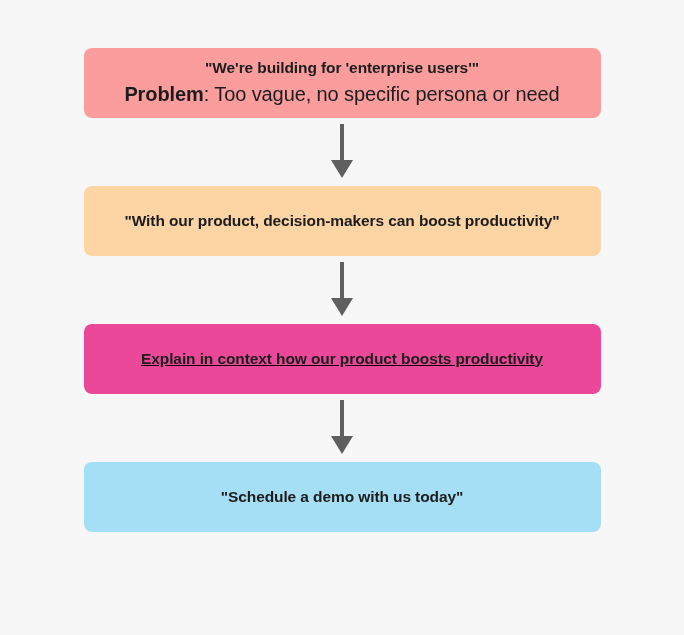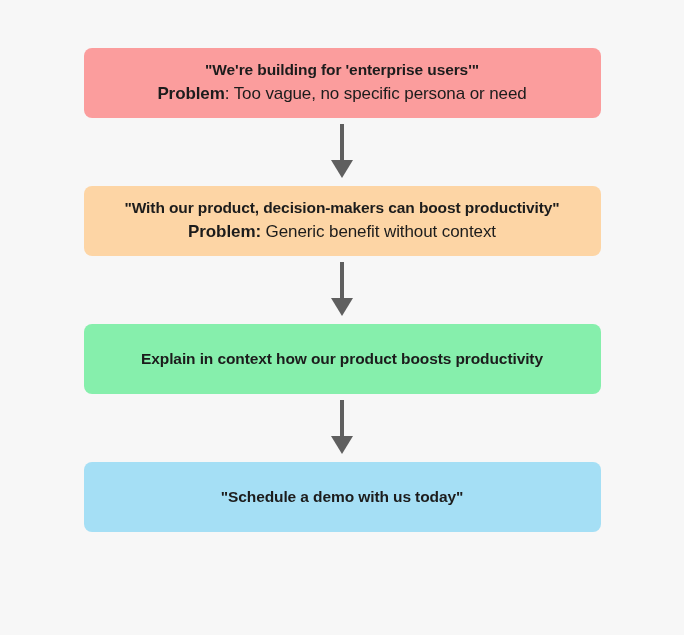--- a/index.html
+++ b/index.html
@@ -34,21 +34,21 @@
   }
   .node-headline {
     font-size: 15.5px;
     font-weight: bold;
     color: #1c1c1c;
     line-height: 1.35;
     text-align: center;
     letter-spacing: -0.1px;
   }
   .node-problem {
-    font-size: 17px;
+    font-size: 20px;
     font-weight: normal;
     color: #1c1c1c;
     line-height: 1.35;
     text-align: center;
     margin-top: 3px;
     letter-spacing: -0.1px;
   }
   .problem-label {
     font-weight: bold;
   }
@@ -73,29 +73,28 @@
       <div class="node-problem"><span class="problem-label">Problem</span><span>:</span> <span>Too vague, no specific persona or need</span></div>
     </div>
     <div class="connector">
       <svg width="30" height="55" viewBox="0 0 30 55">
         <rect x="13" y="0" width="4" height="38" fill="#5f5f5f"></rect>
         <polygon points="4,36 26,36 15,54" fill="#5f5f5f"></polygon>
       </svg>
     </div>
     <div class="node" style="background: rgb(253, 213, 165);">
       <div class="node-headline">"With our product, decision-makers can boost productivity"</div>
-      <div class="node-problem"><span class="problem-label">Problem</span><span style="font-weight: bold;">:</span> <span>Generic benefit without context</span></div>
     </div>
     <div class="connector">
       <svg width="30" height="55" viewBox="0 0 30 55">
         <rect x="13" y="0" width="4" height="38" fill="#5f5f5f"></rect>
         <polygon points="4,36 26,36 15,54" fill="#5f5f5f"></polygon>
       </svg>
     </div>
-    <div class="node" style="background: #86efac;">
+    <div class="node" style="background: #ec4899; text-decoration: underline;">
       <div class="node-headline">Explain in context how our product boosts productivity</div>
     </div>
     <div class="connector">
       <svg width="30" height="55" viewBox="0 0 30 55">
         <rect x="13" y="0" width="4" height="38" fill="#5f5f5f"></rect>
         <polygon points="4,36 26,36 15,54" fill="#5f5f5f"></polygon>
       </svg>
     </div>
     <div class="node" style="background: rgb(165, 223, 245);">
       <div class="node-headline">"Schedule a demo with us today"</div>

